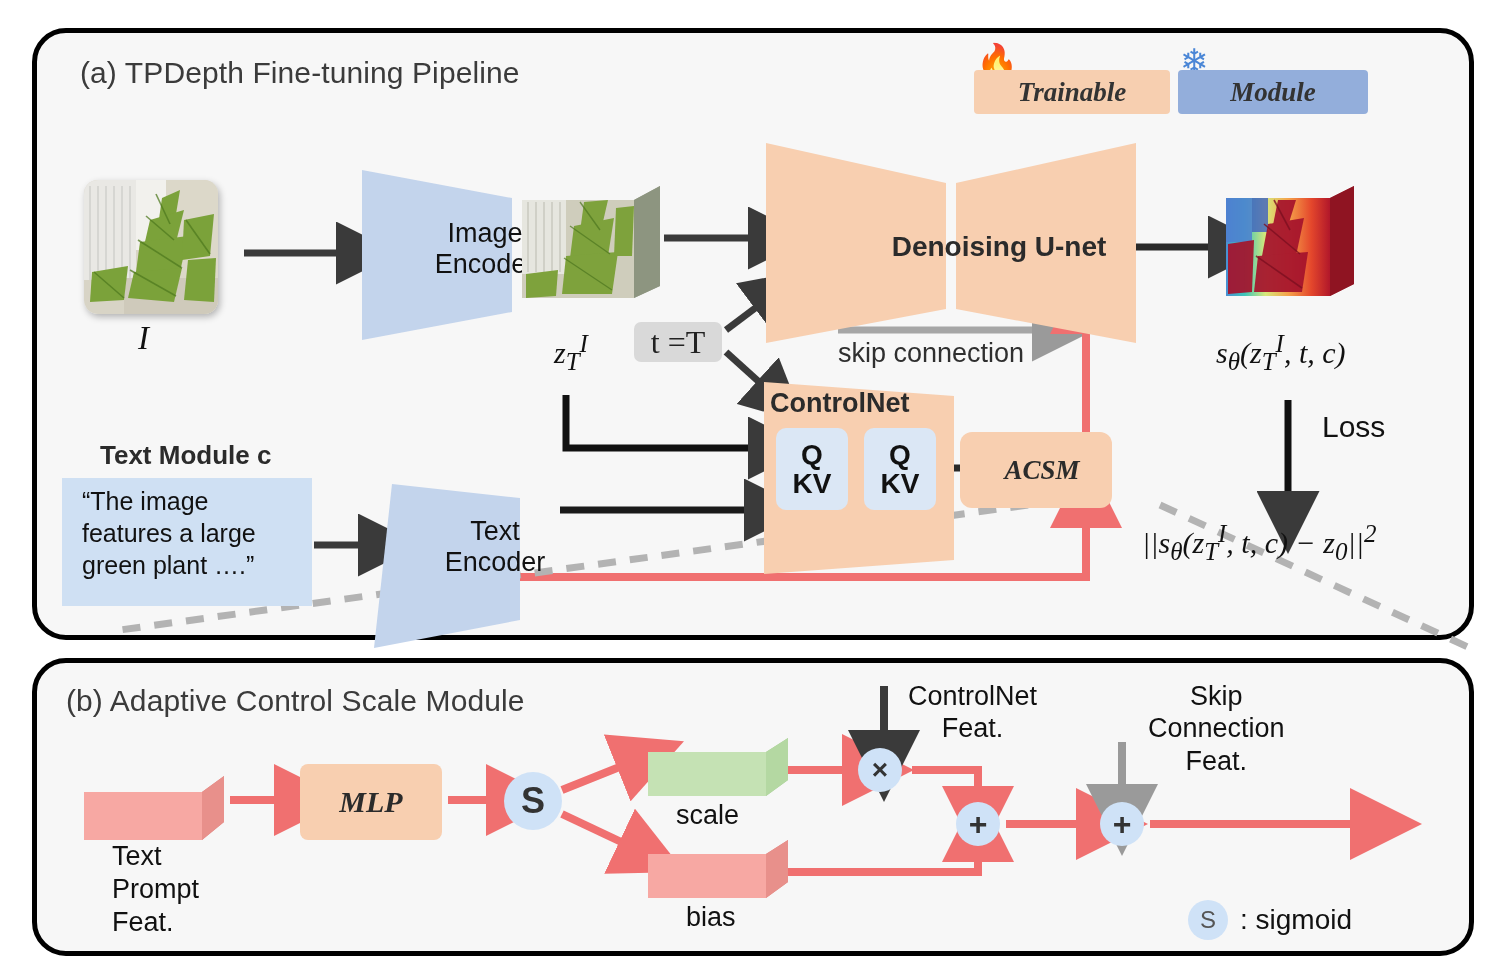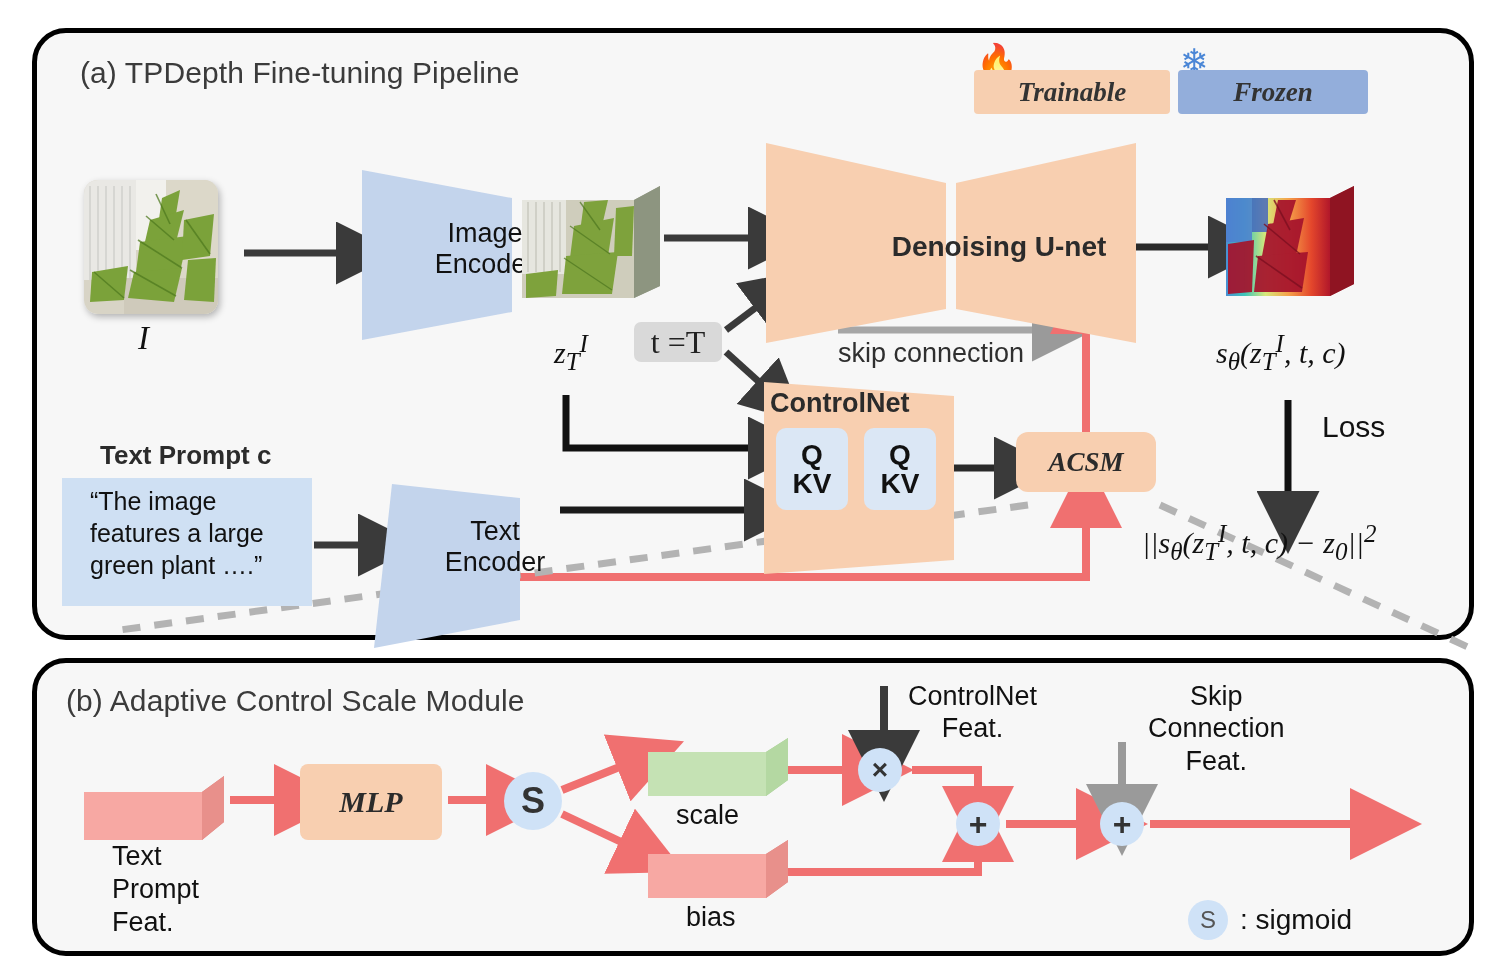--- a/index.html
+++ b/index.html
@@ -30,21 +30,21 @@
   .acsm{position:absolute;background:#f8cfb0;border-radius:12px;display:flex;align-items:center;
         justify-content:center;font-family:"Liberation Serif",serif;font-weight:bold;font-style:italic;
         font-size:27px;color:#2b2b2b;}
   .mlp{position:absolute;background:#f8cfb0;border-radius:8px;display:flex;align-items:center;
        justify-content:center;font-family:"Liberation Serif",serif;font-weight:bold;font-style:italic;
        font-size:30px;color:#2b2b2b;}
 
   .tbadge{position:absolute;background:#d9d9d9;border-radius:7px;display:flex;align-items:center;
           justify-content:center;font-family:"Liberation Serif",serif;font-size:32px;color:#222;}
 
-  .prompt{position:absolute;background:#cfe0f3;font-size:25px;line-height:1.28;color:#111;padding:7px 28px;
+  .prompt{position:absolute;background:#cfe0f3;font-size:25px;line-height:1.28;color:#111;padding:7px 20px;
           box-sizing:border-box;}
 
   .mathl{position:absolute;font-family:"Liberation Serif",serif;white-space:nowrap;color:#111;}
 
   .circ{position:absolute;border-radius:50%;background:#cfe2f7;display:flex;align-items:center;
         justify-content:center;color:#333;}
 
   
   .imgbox{position:absolute;overflow:hidden;box-shadow:2px 3px 7px rgba(0,0,0,.28);}
   .cube{position:absolute;}
@@ -54,21 +54,21 @@
 </head>
 <body>
 
 <div class="panel" id="panel-a"></div>
 
 <div class="ttl" style="left:80px;top:56px;">(a) TPDepth Fine-tuning Pipeline</div>
 
 <div class="flameic" style="left:976px;top:44px;">🔥</div>
 <div class="badge train" style="left:974px;top:70px;width:196px;height:44px;">Trainable</div>
 <div class="snowic" style="left:1180px;top:44px;">❄</div>
-<div class="badge frozen" style="left:1178px;top:70px;width:190px;height:44px;">Frozen</div>
+<div class="badge frozen" style="left:1178px;top:70px;width:190px;height:44px;">Module</div>
 
 <div class="imgbox" style="left:84px;top:180px;width:134px;height:134px;border-radius:14px;">
   <svg width="134" height="134" viewBox="0 0 134 134" style="position:absolute">
     <rect width="134" height="134" fill="#d8d4c6"></rect>
     <rect x="0" y="0" width="52" height="100" fill="#e9e8e4"></rect>
     <g stroke="#cfd0cc" stroke-width="1.5">
       <line x1="6" y1="6" x2="6" y2="100"></line>
         <line x1="14" y1="6" x2="14" y2="100"></line>
       <line x1="22" y1="6" x2="22" y2="100"></line>
         <line x1="30" y1="6" x2="30" y2="100"></line>
@@ -199,23 +199,23 @@
 <div class="lbl" style="left:770px;top:388px;font-weight:bold;font-size:27px;color:#2b2b2b;">ControlNet</div>
 <div class="qkv" style="left:776px;top:428px;width:72px;height:82px;">
   <span>Q</span>
   <span>KV</span>
 </div>
 <div class="qkv" style="left:864px;top:428px;width:72px;height:82px;">
   <span>Q</span>
   <span>KV</span>
 </div>
 
-<div class="acsm" style="left:1016px;top:432px;width:140px;height:60px;">ACSM</div>
-
-<div class="lbl" style="left:100px;top:440px;font-weight:bold;font-size:26px;color:#2b2b2b;">Text Prompt c</div>
+<div class="acsm" style="left:960px;top:432px;width:140px;height:76px;padding-left:12px;">ACSM</div>
+
+<div class="lbl" style="left:100px;top:440px;font-weight:bold;font-size:26px;color:#2b2b2b;">Text Module c</div>
 <div class="prompt" style="left:62px;top:478px;width:250px;height:128px;">“The image features a large green plant ….”</div>
 
 <div class="trap" style="left:374px;top:484px;width:146px;height:164px;">
   <svg width="146" height="164">
       <polygon points="18,0 146,14 146,136 0,164" fill="#c3d4ec"></polygon>
     </svg>
   <div class="blkTxt" style="top:32px;">
     <span>Text</span><br>
     <span>Encoder</span>
   </div>

